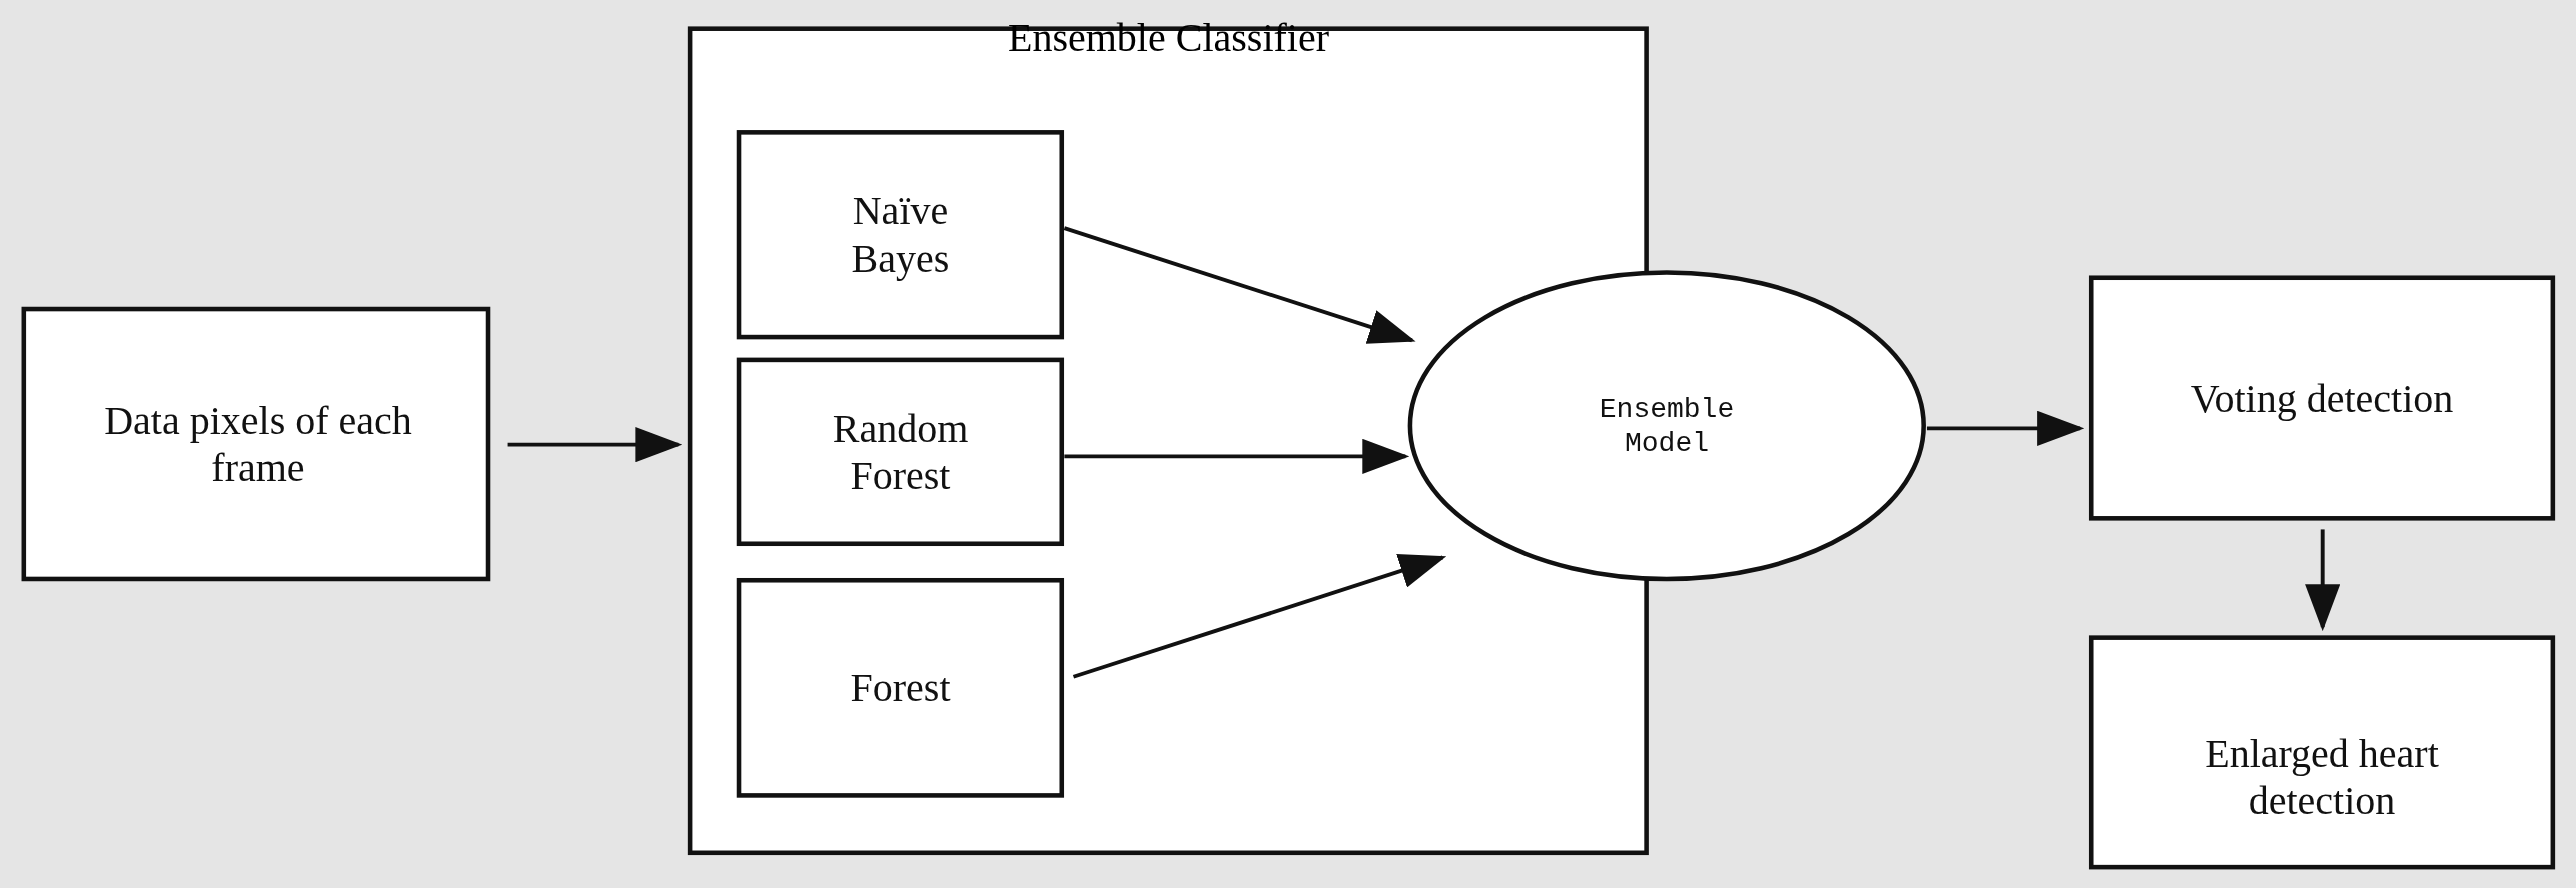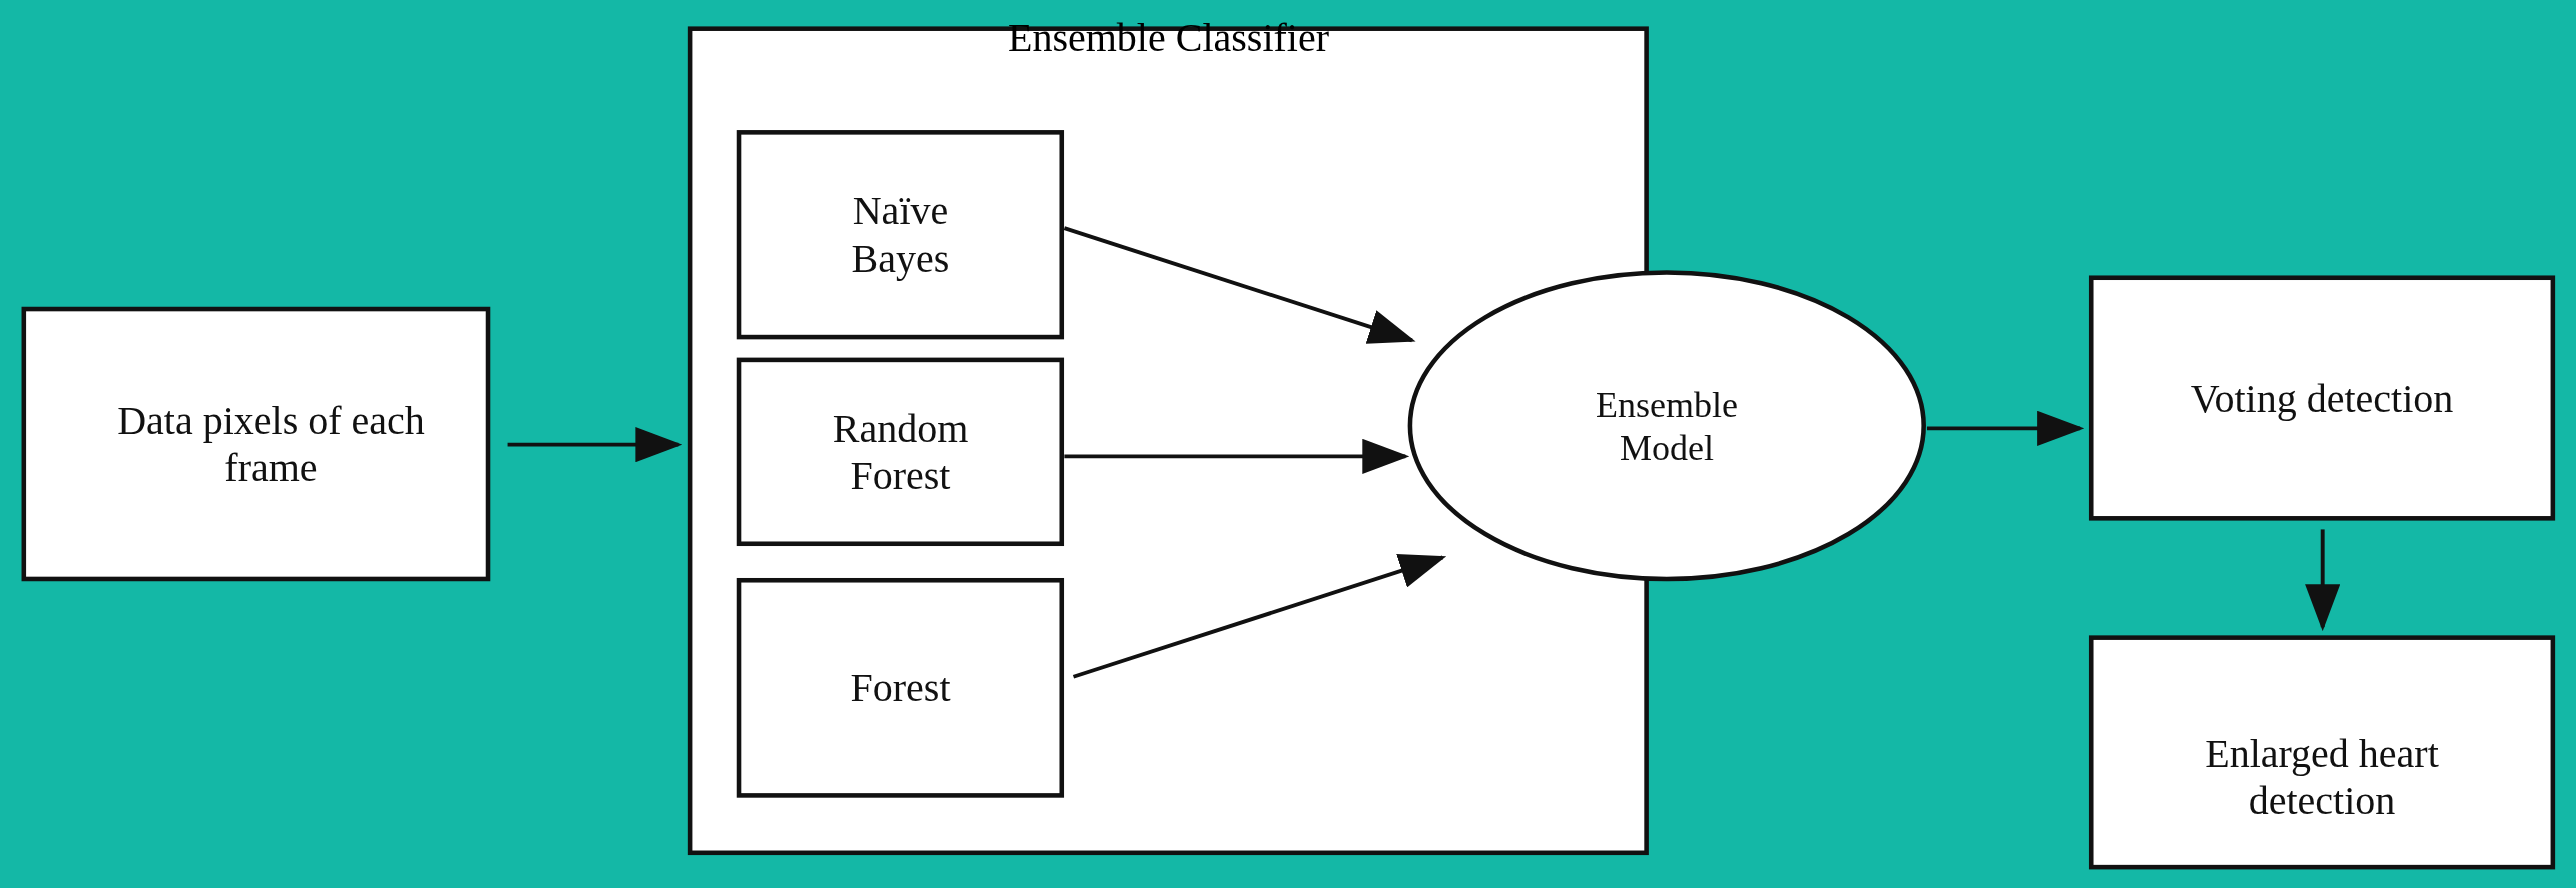--- a/index.html
+++ b/index.html
@@ -9,21 +9,21 @@
     background: #ffffff;
   }
   body {
     font-family: "Liberation Serif", "DejaVu Serif", serif;
     color: #000000;
   }
   #diagram-root {
     position: relative;
     width: 2576px;
     height: 888px;
-    background: #14b8a6;
+    background: #e5e5e5;
     overflow: hidden;
   }
   .svg-layer {
     position: absolute;
     left: 0;
     top: 0;
     width: 2576px;
     height: 888px;
   }
   .node-label {
@@ -38,21 +38,21 @@
     font-family: "Liberation Serif", "DejaVu Serif", serif;
     color: #111111;
   }
   .box-label { font-size: 40px; }
   .group-title {
     position: absolute;
     font-size: 40px;
     text-align: center;
     white-space: nowrap;
   }
-  .ellipse-label { font-size: 36px; }
+  .ellipse-label { font-size: 28px; font-family: Liberation Mono, monospace; }
 </style>
 </head>
 <body>
 
 <div id="diagram-root">
 
   <svg class="svg-layer" viewBox="0 0 3950 1362" xmlns="http://www.w3.org/2000/svg">
     <defs>
       <marker id="arrowhead" markerWidth="12" markerHeight="9" refX="11" refY="4.5" orient="auto" markerUnits="strokeWidth">
         <path d="M0,0 L12,4.5 L0,9 z" fill="#111111"></path>
@@ -80,21 +80,21 @@
 
     <line x1="1646" y1="1038" x2="2212" y2="855" stroke="#111111" stroke-width="6" marker-end="url(#arrowhead)"></line>
 
     <line x1="2955" y1="657" x2="3190" y2="657" stroke="#111111" stroke-width="6" marker-end="url(#arrowhead)"></line>
 
     <line x1="3562" y1="812" x2="3562" y2="962" stroke="#111111" stroke-width="6" marker-end="url(#arrowhead)"></line>
   </svg>
 
   <div class="group-title" style="left:690px; top:14.3px; width:957px;">Ensemble Classifier</div>
 
-  <div class="node-label box-label" style="left:39px; top:309px; width:464px; height:270px;">Data pixels of each
+  <div class="node-label box-label" style="left:26px; top:309px; width:464px; height:270px;">Data pixels of each
 frame</div>
 
   <div class="node-label box-label" style="left:739px; top:360px; width:323px; height:184px;">Random
 Forest</div>
 
   <div class="node-label box-label" style="left:739px; top:132px; width:323px; height:205px;">Naïve
 Bayes</div>
 
   <div class="node-label box-label" style="left:739px; top:580px; width:323px; height:215px;">Forest</div>
 

